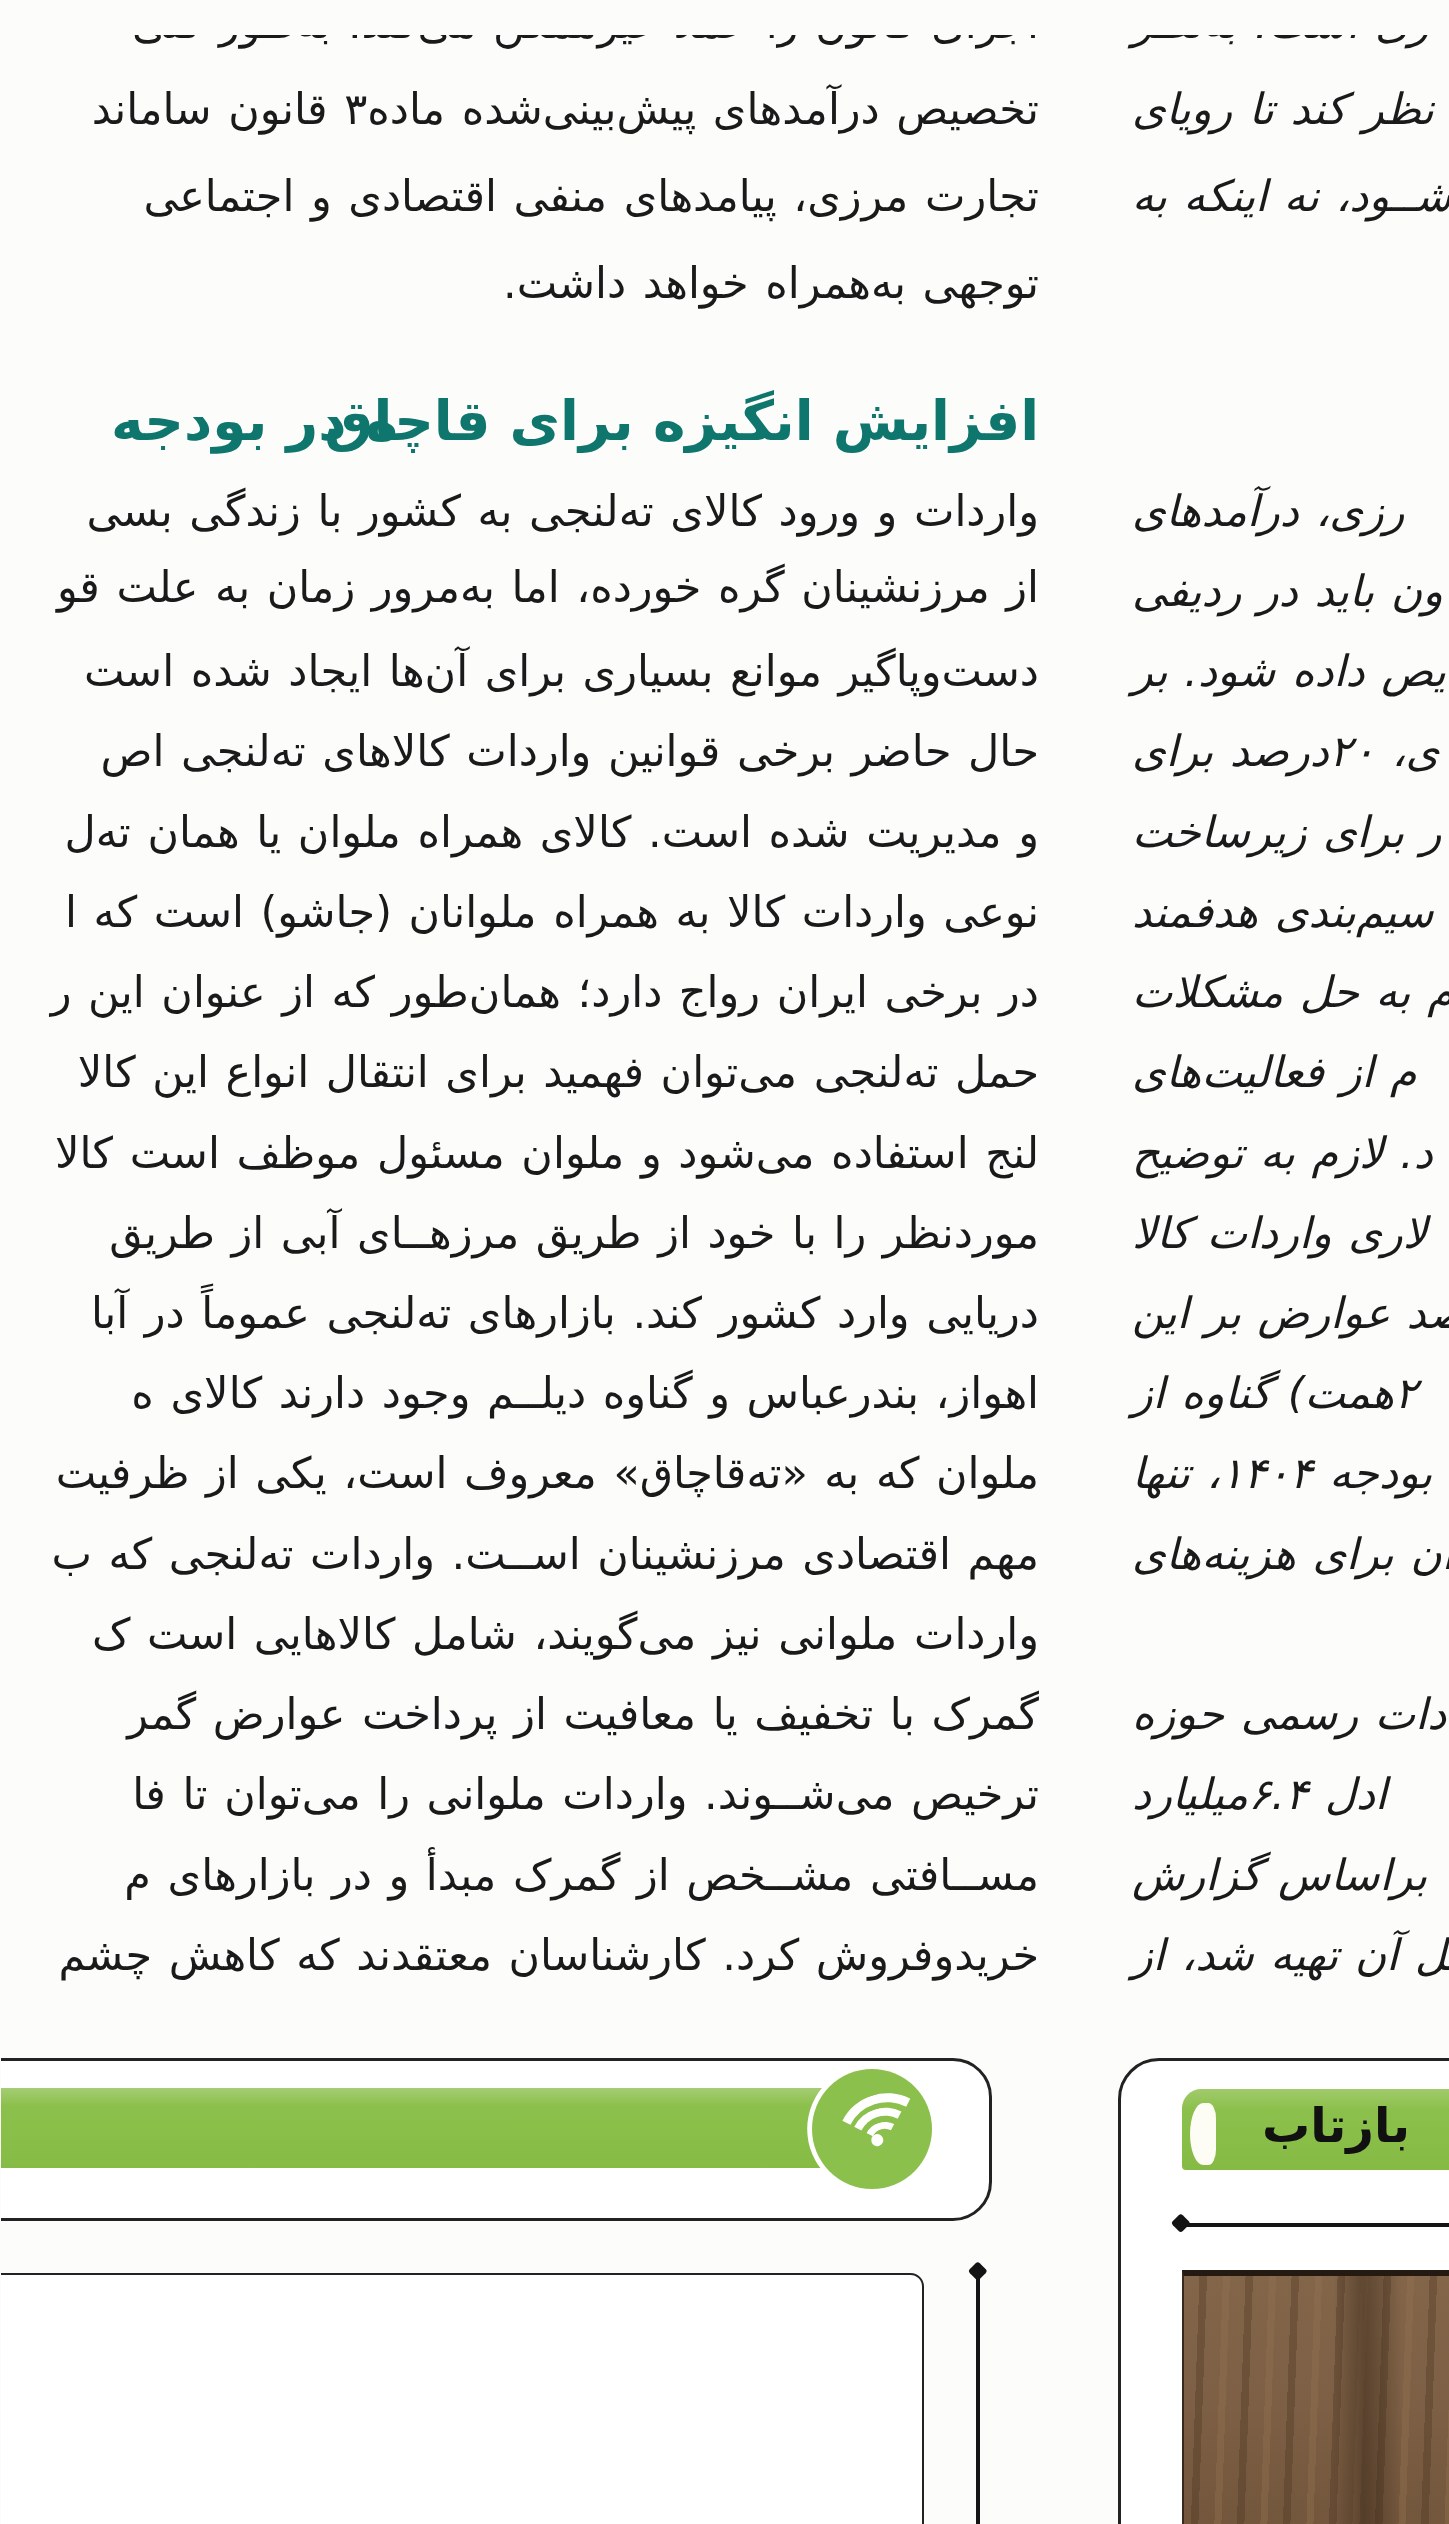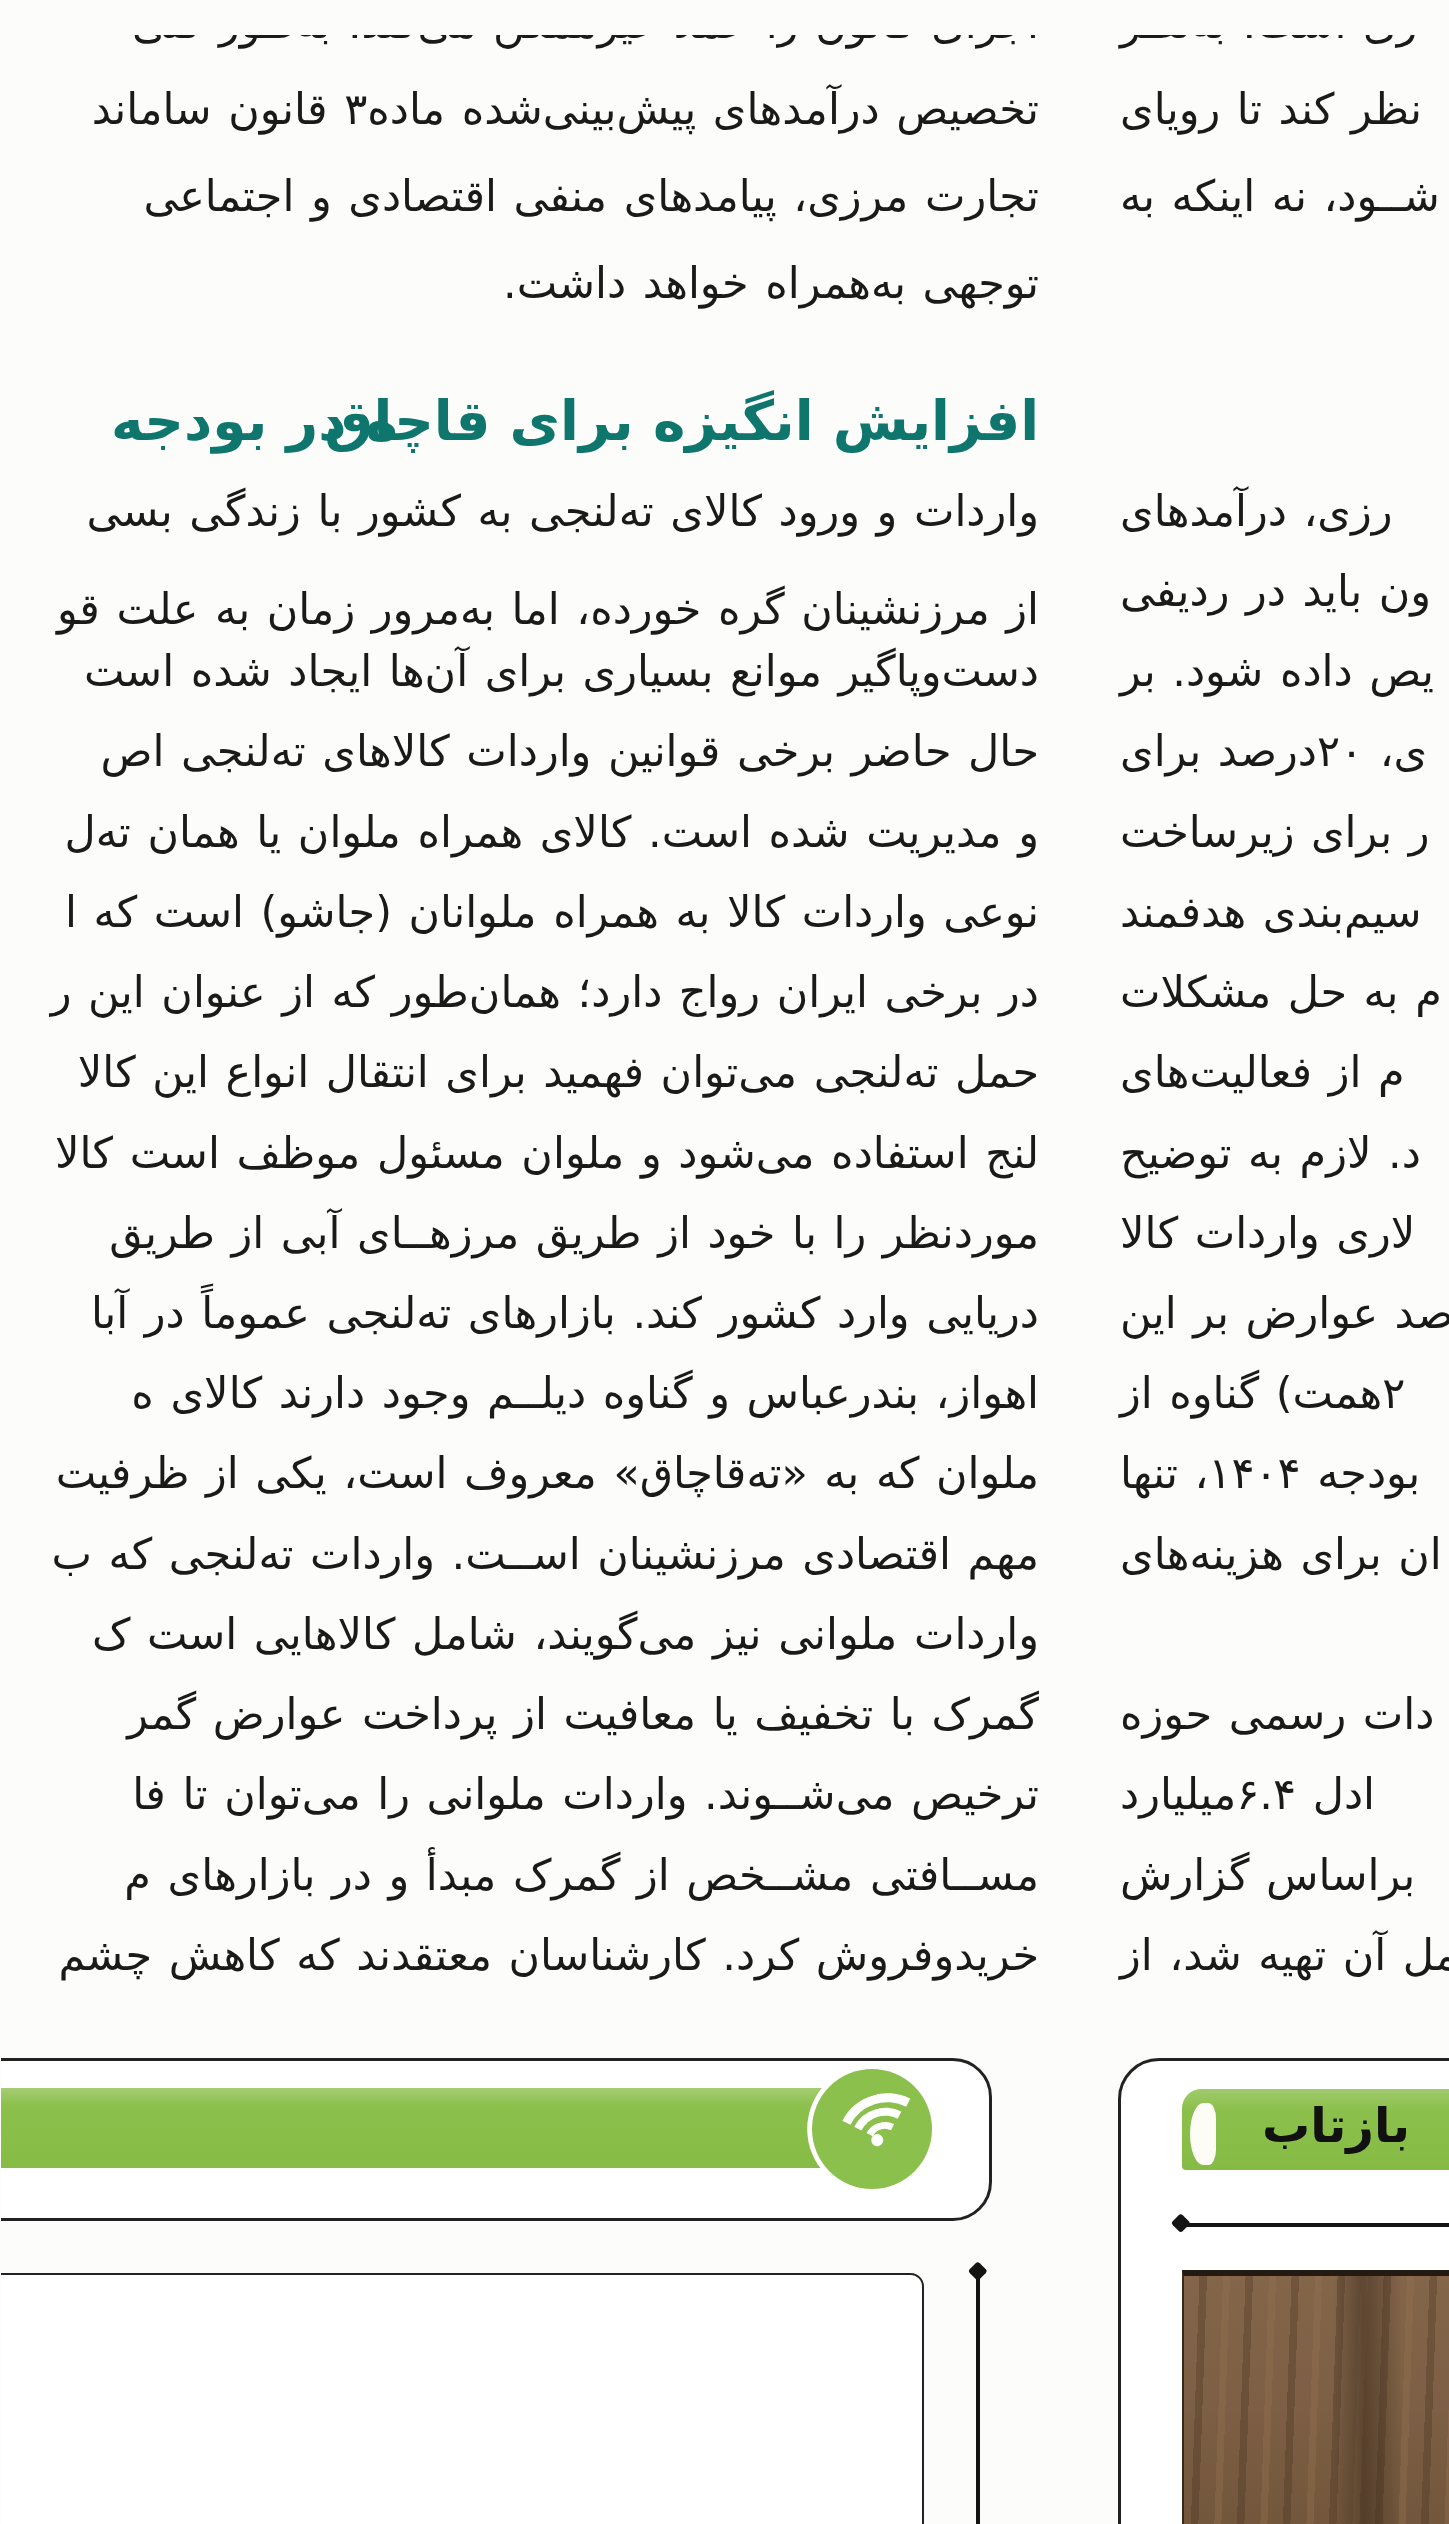--- a/index.html
+++ b/index.html
@@ -12,21 +12,21 @@
   .page{position:absolute;inset:0;overflow:hidden;margin-top:35px;}
   
   .col{position:absolute;top:0;direction:rtl;}
   .col-main{left:0;width:1039px;}
   .col-right{left:1116px;width:580px;}
   .tline{
     position:absolute;white-space:nowrap;
     font-size:43px;line-height:62px;letter-spacing:0px;word-spacing:2.9px;
   }
   .col-main .tline{right:0;text-align:right;}
-  .col-right .tline{left:4px;text-align:right;}
+  .col-right .tline{left:16px;text-align:right;font-style:italic;}
   .headline{
     position:absolute;white-space:nowrap;font-weight:bold;
     font-size:55px;line-height:72px;color:#0f766e;
   }
   .headline-main{top:350px;left:0;width:1039px;text-align:right;}
   .headline-right{top:350px;left:111px;}
   
   .panel-wifi{
     position:absolute;left:-58px;top:2023px;width:1044px;height:157px;
     background:#fff;border:3.9px solid #222;border-radius:0 39px 39px 0;
@@ -99,21 +99,21 @@
     <div class="tline" style="top:43px">تخصیص درآمدهای پیش‌بینی‌شده ماده۳ قانون ساماند</div>
     <div class="tline" style="top:130px">تجارت مرزی، پیامدهای منفی اقتصادی و اجتماعی</div>
     <div class="tline" style="top:217px">توجهی به‌همراه خواهد داشت.</div>
   </div>
 
   <div class="headline headline-main">افزایش انگیزه برای قاچاق</div>
   <div class="headline headline-right">ه در بودجه</div>
 
   <div class="col col-main">
     <div class="tline" style="top:445px">واردات و ورود کالای ته‌لنجی به کشور با زندگی بسی</div>
-    <div class="tline" style="top:543px">از مرزنشینان گره خورده، اما به‌مرور زمان به علت قو</div>
+    <div class="tline" style="top:521px">از مرزنشینان گره خورده، اما به‌مرور زمان به علت قو</div>
     <div class="tline" style="top:605px">دست‌وپاگیر موانع بسیاری برای آن‌ها ایجاد شده است</div>
     <div class="tline" style="top:685px">حال حاضر برخی قوانین واردات کالاهای ته‌لنجی اص</div>
     <div class="tline" style="top:766px">و مدیریت شده است. کالای همراه ملوان یا همان ته‌ل</div>
     <div class="tline" style="top:846px">نوعی واردات کالا به همراه ملوانان (جاشو) است که ا</div>
     <div class="tline" style="top:926px">در برخی ایران رواج دارد؛ همان‌طور که از عنوان این ر</div>
     <div class="tline" style="top:1006px">حمل ته‌لنجی می‌توان فهمید برای انتقال انواع این کالا</div>
     <div class="tline" style="top:1087px">لنج استفاده می‌شود و ملوان مسئول موظف است کالا</div>
     <div class="tline" style="top:1167px">موردنظر را با خود از طریق مرزهــای آبی از طریق</div>
     <div class="tline" style="top:1247px">دریایی وارد کشور کند. بازارهای ته‌لنجی عموماً در آبا</div>
     <div class="tline" style="top:1327px">اهواز، بندرعباس و گناوه دیلــم وجود دارند کالای ه</div>

